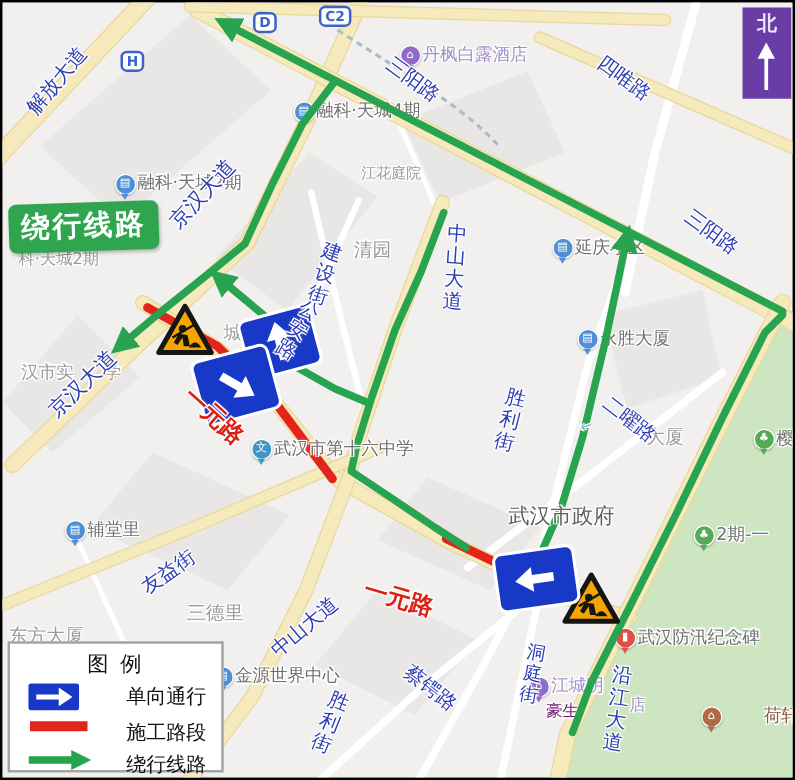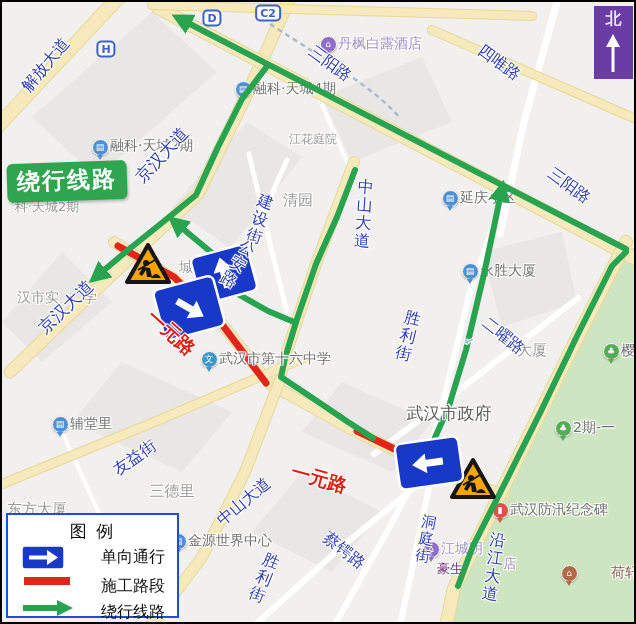--- a/index.html
+++ b/index.html
@@ -14,21 +14,21 @@
        display:flex;align-items:center;justify-content:center;color:#fff;font-size:9px;line-height:1;
        box-shadow:0 1px 2px rgba(0,0,0,.25);}
   .pin .tail{position:absolute;left:50%;top:100%;width:0;height:0;margin-left:-3px;
        border-left:3px solid transparent;border-right:3px solid transparent;border-top:5px solid currentColor;}
   .mbadge{position:absolute;background:#fff;border:2px solid #3a62c8;color:#3a62c8;border-radius:5px;
        font-size:11px;font-weight:bold;line-height:1;padding:1px 3px;transform:translate(-50%,-50%);}
   #badge{position:absolute;background:#2ea54e;color:#fff;border-radius:6px;padding:3px 10px 5px;
        font-size:23px;font-weight:bold;letter-spacing:2px;transform:rotate(-2deg);box-shadow:1px 2px 3px rgba(0,0,0,.25);}
   #compass{position:absolute;background:#6a3ca5;color:#ece4f8;width:39px;height:73px;text-align:center;}
   #compass .n{font-size:16px;font-weight:bold;margin-top:3px;}
-  #legend{position:absolute;background:#fff;border:2px solid #1d4ed8;width:173px;height:105px;box-sizing:border-box;}
+  #legend{position:absolute;background:#fff;border:2px solid #a3a3a3;width:173px;height:105px;box-sizing:border-box;}
   #legend .ltitle{text-align:center;font-size:17px;color:#111;margin-top:5px;letter-spacing:2px;}
   .lrow{position:absolute;left:0;width:100%;height:26px;}
   .lrow .sym{position:absolute;left:13px;top:0;width:56px;height:26px;}
   .lrow .ltxt{position:absolute;left:93px;top:3px;font-size:16px;color:#111;}
   .annot-svg{position:absolute;}
 </style>
 </head>
 <body>
 
 <div id="frame">

